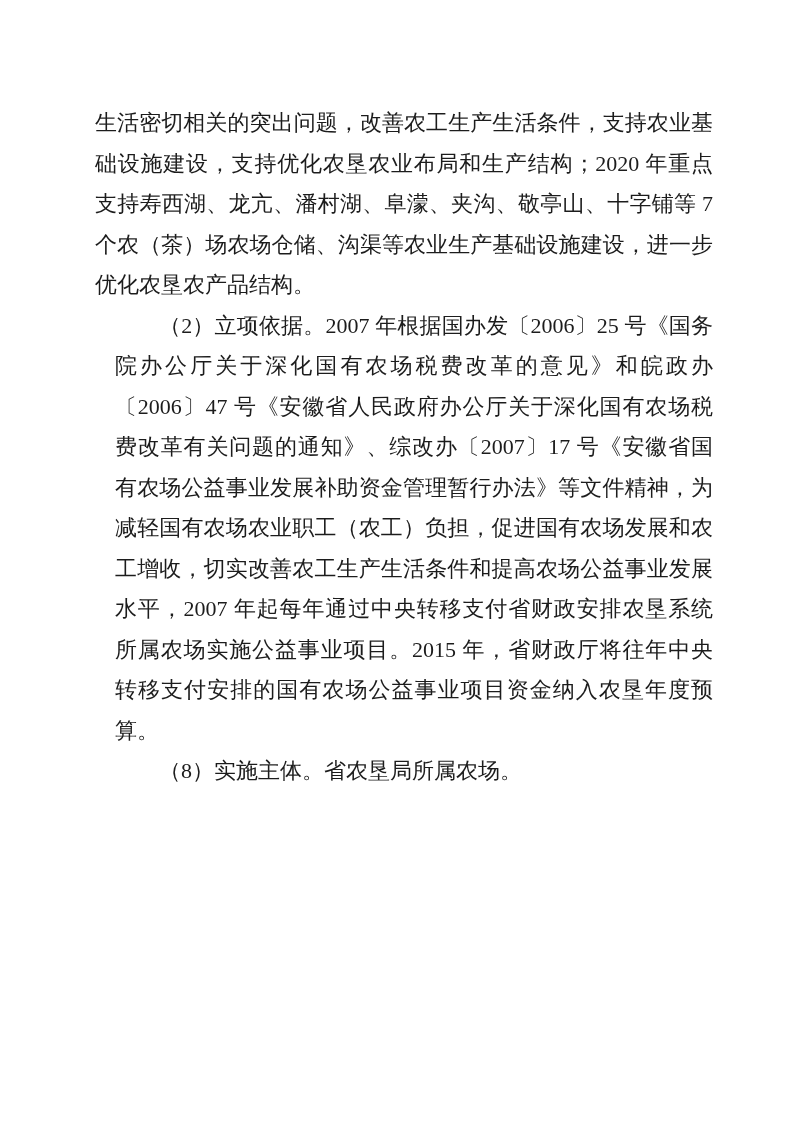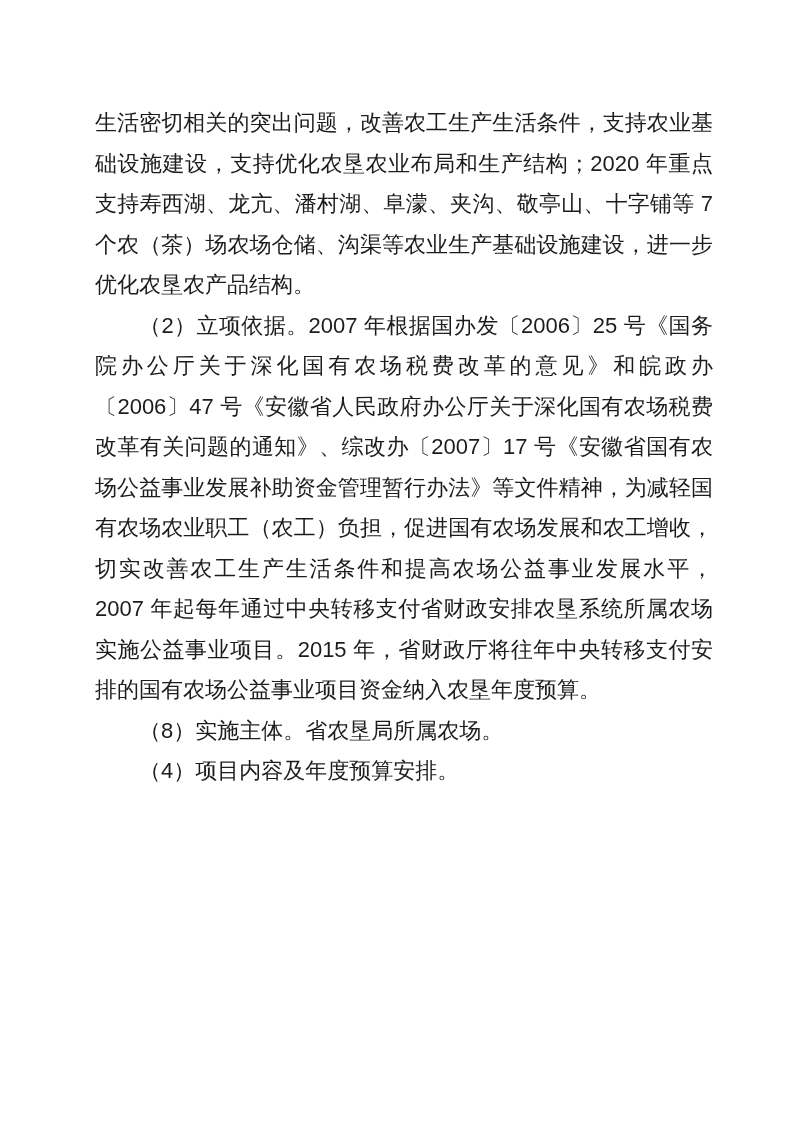--- a/index.html
+++ b/index.html
@@ -5,41 +5,42 @@
     html, body {
       margin: 0;
       padding: 0;
       background: #ffffff;
     }
     .page {
       position: relative;
       width: 800px;
       height: 794px;
       background: #ffffff;
-      font-family: Liberation Sans, sans-serif;
+      font-family: Liberation Serif, serif;
       color: #1c1c1c;
       overflow: hidden;
     }
     .content {
       position: absolute;
       left: 95px;
       top: 103px;
       width: 618px;
       font-size: 22px;
       line-height: 40.5px;
       text-align: justify;
       text-justify: inter-ideograph;
       letter-spacing: 0px;
     }
     .content p {
       margin: 0;
       padding: 0;
     }
     .content p.indent {
       text-indent: 2em;
+      margin-left: 20px;
     }
     .footer {
       position: absolute;
       left: 0;
       right: 0;
       top: 1032px;
       text-align: right;
       font-size: 16px;
       line-height: 20px;
       color: #6d28d9;

